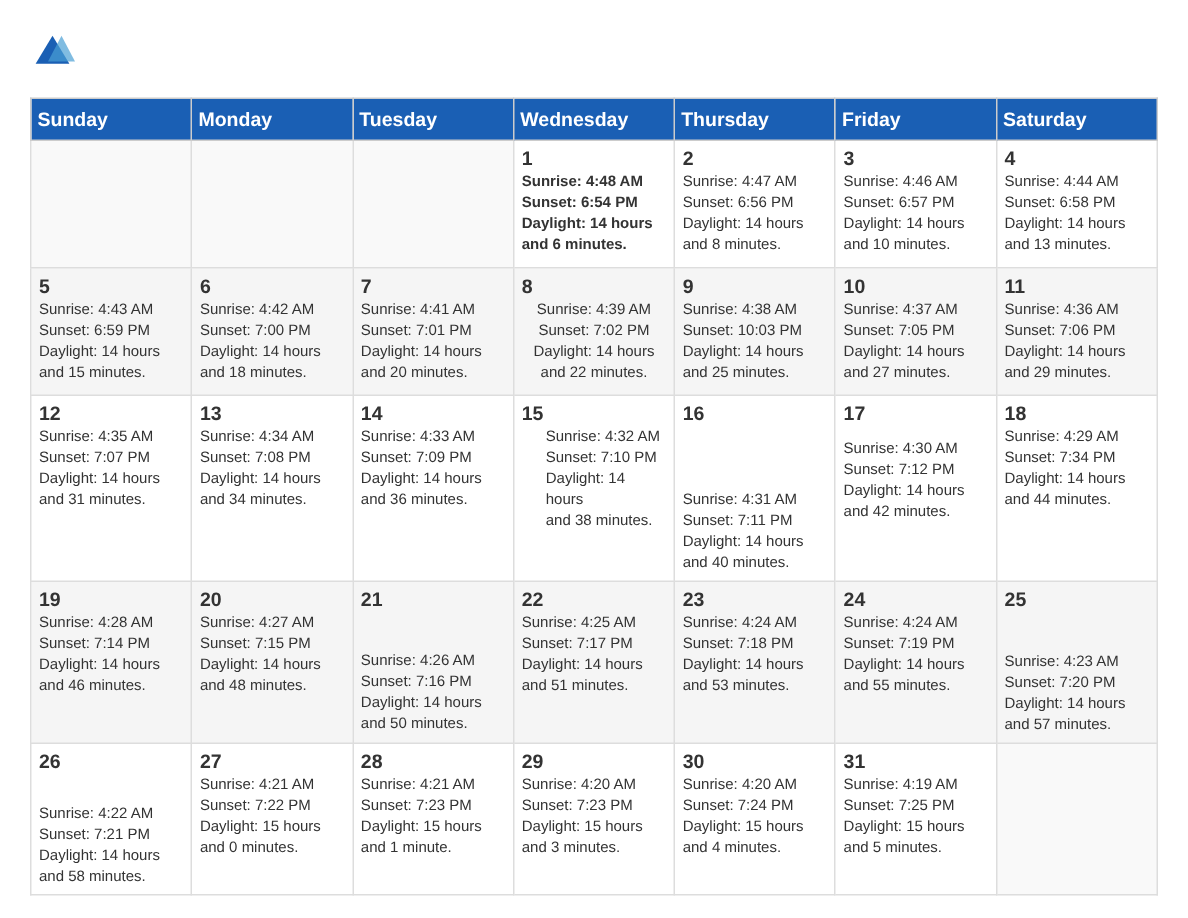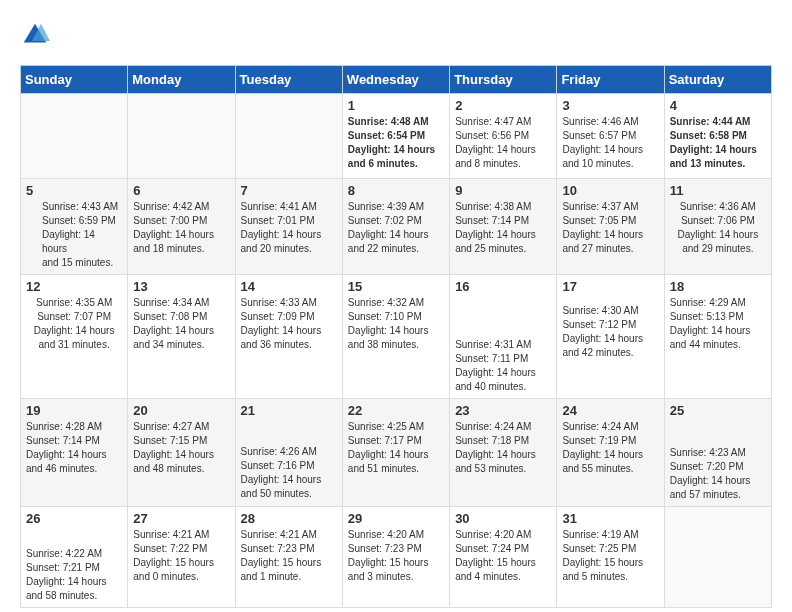--- a/index.html
+++ b/index.html
@@ -146,102 +146,102 @@
         </td>
         <td>
           <span class="day-number">3</span>
           <div class="day-info" style="white-space: pre-line;">Sunrise: 4:46 AM
 Sunset: 6:57 PM
 Daylight: 14 hours
 and 10 minutes.</div>
         </td>
         <td>
           <span class="day-number">4</span>
-          <div class="day-info" style="white-space: pre-line; font-weight: bold;">Sunrise: 4:44 AM
+          <div class="day-info" style="white-space: pre-line;">Sunrise: 4:44 AM
 Sunset: 6:58 PM
 Daylight: 14 hours
 and 13 minutes.</div>
         </td>
       </tr>
       <tr>
         <td>
           <span class="day-number">5</span>
-          <div class="day-info" style="white-space: pre-line; margin-left: 16px;">Sunrise: 4:43 AM
+          <div class="day-info" style="white-space: pre-line;">Sunrise: 4:43 AM
 Sunset: 6:59 PM
 Daylight: 14 hours
 and 15 minutes.</div>
         </td>
         <td>
           <span class="day-number">6</span>
           <div class="day-info" style="white-space: pre-line;">Sunrise: 4:42 AM
 Sunset: 7:00 PM
 Daylight: 14 hours
 and 18 minutes.</div>
         </td>
         <td>
           <span class="day-number">7</span>
           <div class="day-info" style="white-space: pre-line;">Sunrise: 4:41 AM
 Sunset: 7:01 PM
 Daylight: 14 hours
 and 20 minutes.</div>
         </td>
         <td>
           <span class="day-number">8</span>
-          <div class="day-info" style="white-space: pre-line;">Sunrise: 4:39 AM
+          <div class="day-info" style="white-space: pre-line; text-align: center;">Sunrise: 4:39 AM
 Sunset: 7:02 PM
 Daylight: 14 hours
 and 22 minutes.</div>
         </td>
         <td>
           <span class="day-number">9</span>
           <div class="day-info" style="white-space: pre-line;">Sunrise: 4:38 AM
-Sunset: 7:14 PM
+Sunset: 10:03 PM
 Daylight: 14 hours
 and 25 minutes.</div>
         </td>
         <td>
           <span class="day-number">10</span>
           <div class="day-info" style="white-space: pre-line;">Sunrise: 4:37 AM
 Sunset: 7:05 PM
 Daylight: 14 hours
 and 27 minutes.</div>
         </td>
         <td>
           <span class="day-number">11</span>
-          <div class="day-info" style="white-space: pre-line; text-align: center;">Sunrise: 4:36 AM
+          <div class="day-info" style="white-space: pre-line;">Sunrise: 4:36 AM
 Sunset: 7:06 PM
 Daylight: 14 hours
 and 29 minutes.</div>
         </td>
       </tr>
       <tr>
         <td>
           <span class="day-number">12</span>
-          <div class="day-info" style="white-space: pre-line; text-align: center;">Sunrise: 4:35 AM
+          <div class="day-info" style="white-space: pre-line;">Sunrise: 4:35 AM
 Sunset: 7:07 PM
 Daylight: 14 hours
 and 31 minutes.</div>
         </td>
         <td>
           <span class="day-number">13</span>
           <div class="day-info" style="white-space: pre-line;">Sunrise: 4:34 AM
 Sunset: 7:08 PM
 Daylight: 14 hours
 and 34 minutes.</div>
         </td>
         <td>
           <span class="day-number">14</span>
           <div class="day-info" style="white-space: pre-line;">Sunrise: 4:33 AM
 Sunset: 7:09 PM
 Daylight: 14 hours
 and 36 minutes.</div>
         </td>
         <td>
           <span class="day-number">15</span>
-          <div class="day-info" style="white-space: pre-line;">Sunrise: 4:32 AM
+          <div class="day-info" style="white-space: pre-line; margin-left: 16px;">Sunrise: 4:32 AM
 Sunset: 7:10 PM
 Daylight: 14 hours
 and 38 minutes.</div>
         </td>
         <td>
           <span class="day-number">16</span>
           <div class="day-info" style="white-space: pre-line; margin-top: 44px;">Sunrise: 4:31 AM
 Sunset: 7:11 PM
 Daylight: 14 hours
 and 40 minutes.</div>
@@ -249,21 +249,21 @@
         <td>
           <span class="day-number">17</span>
           <div class="day-info" style="white-space: pre-line; margin-top: 10px;">Sunrise: 4:30 AM
 Sunset: 7:12 PM
 Daylight: 14 hours
 and 42 minutes.</div>
         </td>
         <td>
           <span class="day-number">18</span>
           <div class="day-info" style="white-space: pre-line;">Sunrise: 4:29 AM
-Sunset: 5:13 PM
+Sunset: 7:34 PM
 Daylight: 14 hours
 and 44 minutes.</div>
         </td>
       </tr>
       <tr>
         <td>
           <span class="day-number">19</span>
           <div class="day-info" style="white-space: pre-line;">Sunrise: 4:28 AM
 Sunset: 7:14 PM
 Daylight: 14 hours

